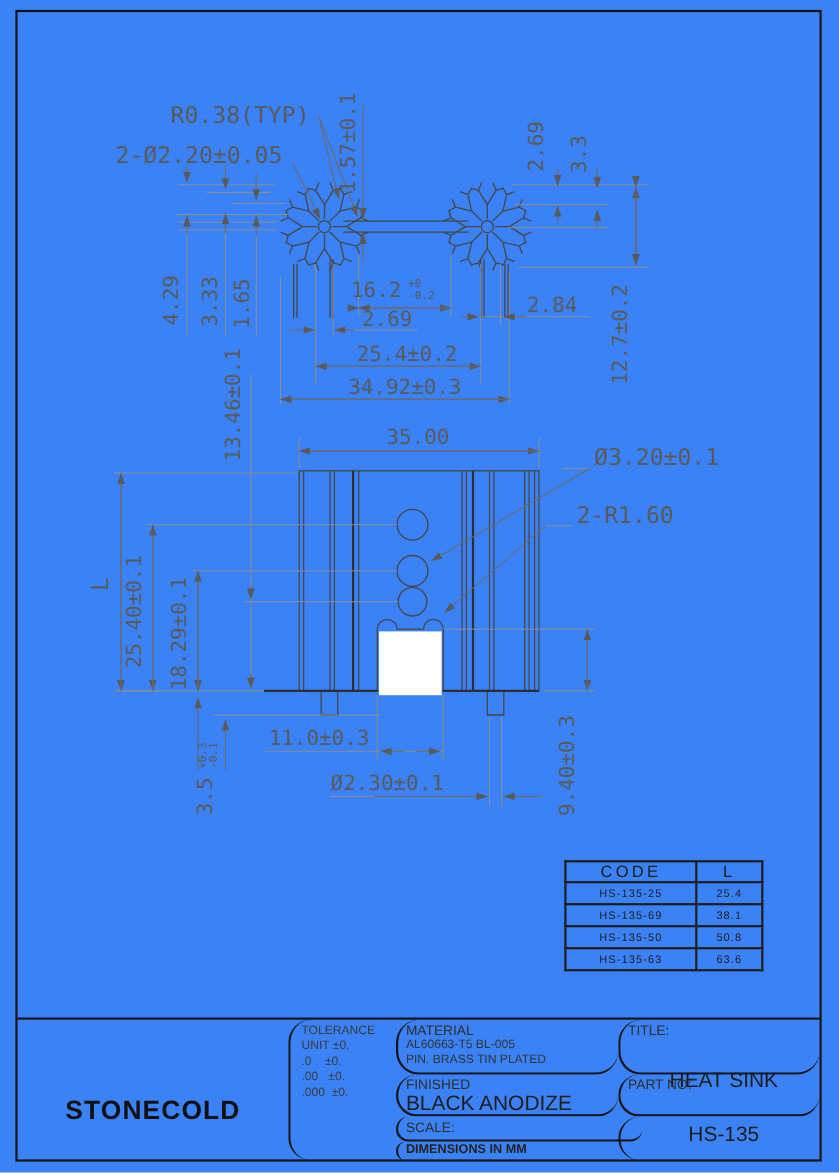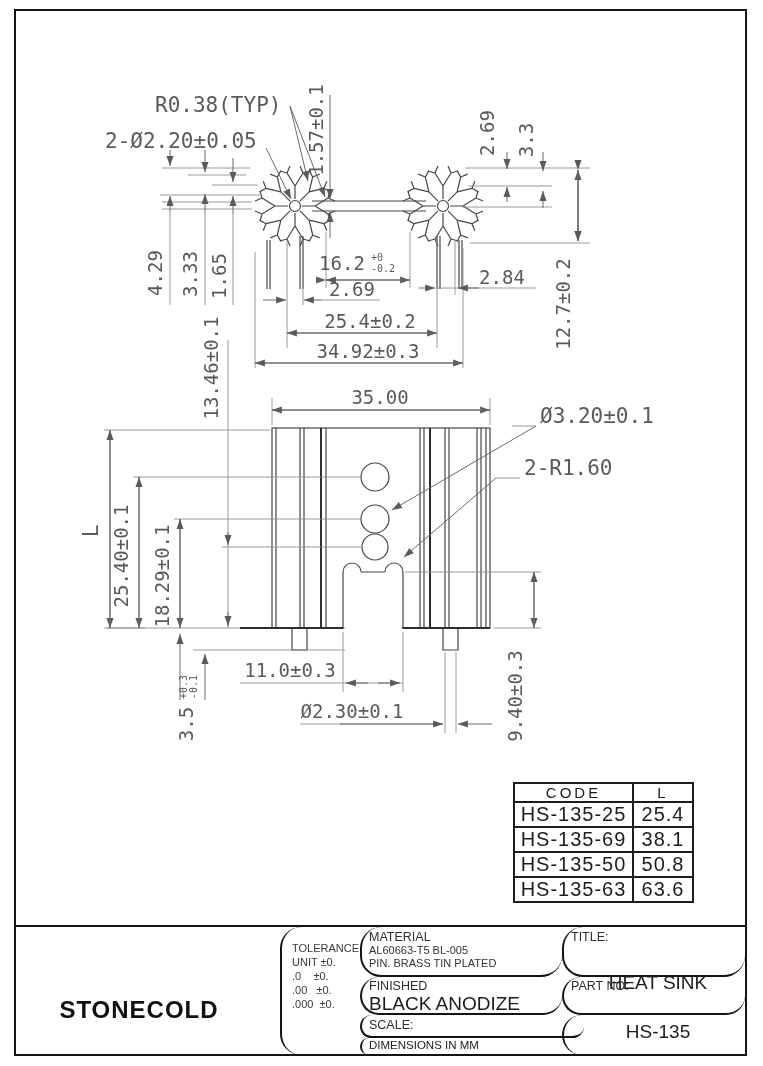--- a/index.html
+++ b/index.html
@@ -1,43 +1,43 @@
 <!DOCTYPE html>
 <html><head>
 <meta charset="utf-8">
 <style>
   html,body{margin:0;padding:0;background:#e8e8e8;}
-  .page{position:relative;width:763px;height:1066px;background:#ffffff;font-family:"Liberation Sans",sans-serif;overflow:hidden;}
+  .page{position:relative;width:763px;height:1066px;background:#3b82f6;font-family:"Liberation Sans",sans-serif;overflow:hidden;}
   .frame{position:absolute;left:14px;top:9px;width:729px;height:1043px;border:2px solid #141414;}
   svg{position:absolute;left:0;top:0;}
   .geo{stroke:#474747;stroke-width:1.2;fill:none;}
   .geo2{stroke:#2e2e2e;stroke-width:2;fill:none;}
   .thin{stroke:#8f8f8f;stroke-width:0.9;fill:none;}
   .dl{stroke:#6a6a6a;stroke-width:1;fill:none;}
   .dt{font-family:"DejaVu Sans Mono",monospace;font-size:19px;fill:#5a5a5a;}
   .dtl{font-size:21px;}
   .dts{font-size:10px;}
   
   .sizetable{position:absolute;left:513px;top:782px;border-collapse:collapse;padding-left:40px;}
   .sizetable th,.sizetable td{border:2px solid #1d1d1d;color:#1d1d1d;text-align:center;padding:0;}
   .sizetable th{width:117px;height:17px;font-size:15px;letter-spacing:3px;font-weight:normal;}
   .sizetable th.lcol{width:58px;}
-  .sizetable td{height:18px;font-size:20px;letter-spacing:1px;margin-left:20px;}
+  .sizetable td{height:18px;font-size:10px;letter-spacing:1px;margin-left:20px;}
   
   .tblock{position:absolute;left:16px;top:925px;width:729px;height:128px;border-top:2px solid #141414;color:#2b2b2b;}
   .tb-cell{position:absolute;box-sizing:border-box;border-radius:21px;}
   .vline{border-left:2px solid #141414;}
   .hline{border-bottom:2px solid #141414;}
   .company{left:0;top:0;width:246px;height:165px;display:flex;align-items:center;justify-content:center;font-size:24px;font-weight:bold;letter-spacing:1px;color:#111;}
-  .tol{left:264px;top:0;width:98px;height:128px;padding:14px 0 0 10px;font-size:11px;line-height:14px;color:#3a3a3a;}
+  .tol{left:246px;top:0;width:98px;height:128px;padding:3px 0 0 10px;font-size:11px;line-height:14px;color:#3a3a3a;}
   .tol div{white-space:pre;}
   .matcell{left:344px;top:0;width:202px;height:50px;padding:3px 0 0 7px;}
   .fincell{left:344px;top:50px;width:202px;height:38px;padding:2px 0 0 7px;}
   .scalecell{left:344px;top:88px;width:224px;height:23px;padding:3px 0 16px 7px;}
-  .dimnote{left:344px;top:111px;width:202px;height:17px;padding:1px 0 0 7px;font-size:11.5px;font-weight:normal;color:#222;}
+  .dimnote{left:344px;top:111px;width:202px;height:17px;padding:1px 0 0 7px;font-size:11.5px;font-weight:bold;color:#222;}
   .titlecell{left:546px;top:0;width:183px;height:50px;padding:3px 0 0 7px;}
   .partcell{left:546px;top:50px;width:183px;height:38px;padding:2px 0 0 7px;}
   .emptycell{left:546px;top:88px;width:183px;height:40px;}
   .lbl{font-size:12.5px;color:#2e2e2e;}
   .sm{font-size:11px;line-height:13px;color:#333;}
   .big{font-size:19px;color:#1c1c1c;}
   .center{text-align:center;margin-top:28px;}
 </style>
 </head>
 <body>

